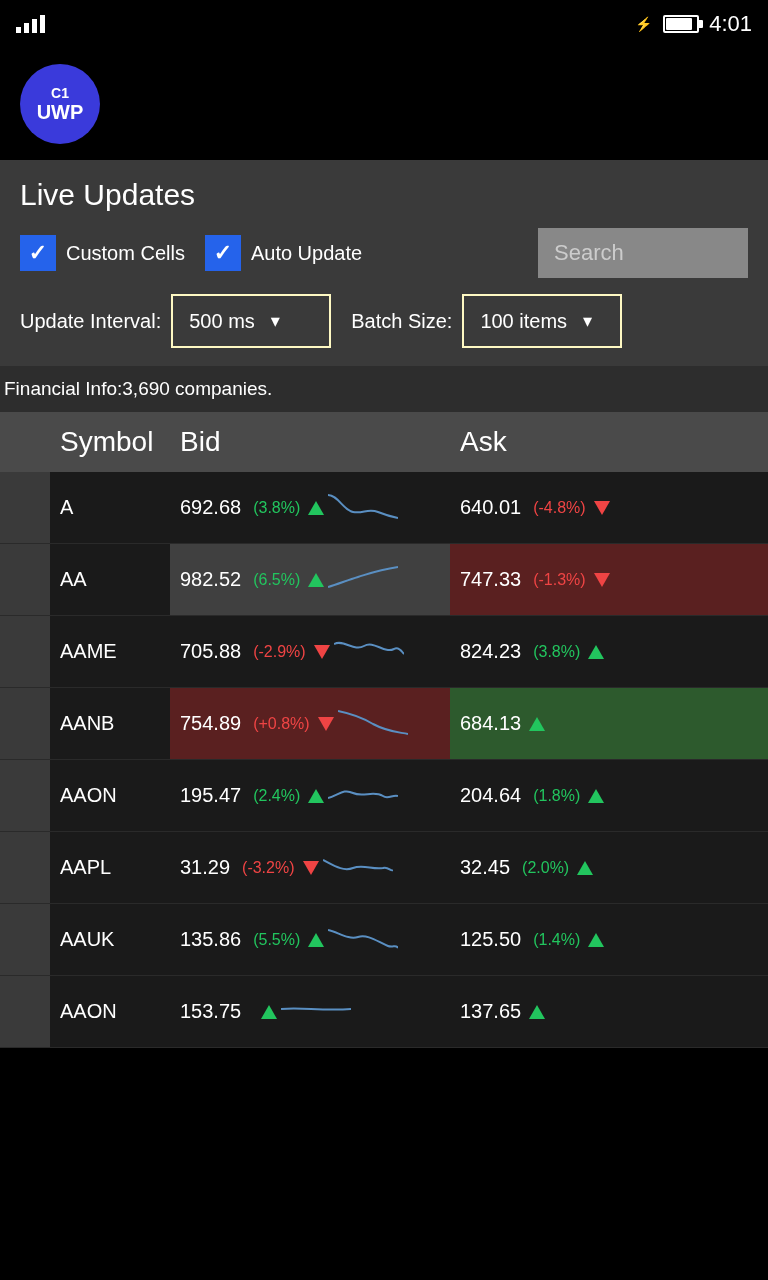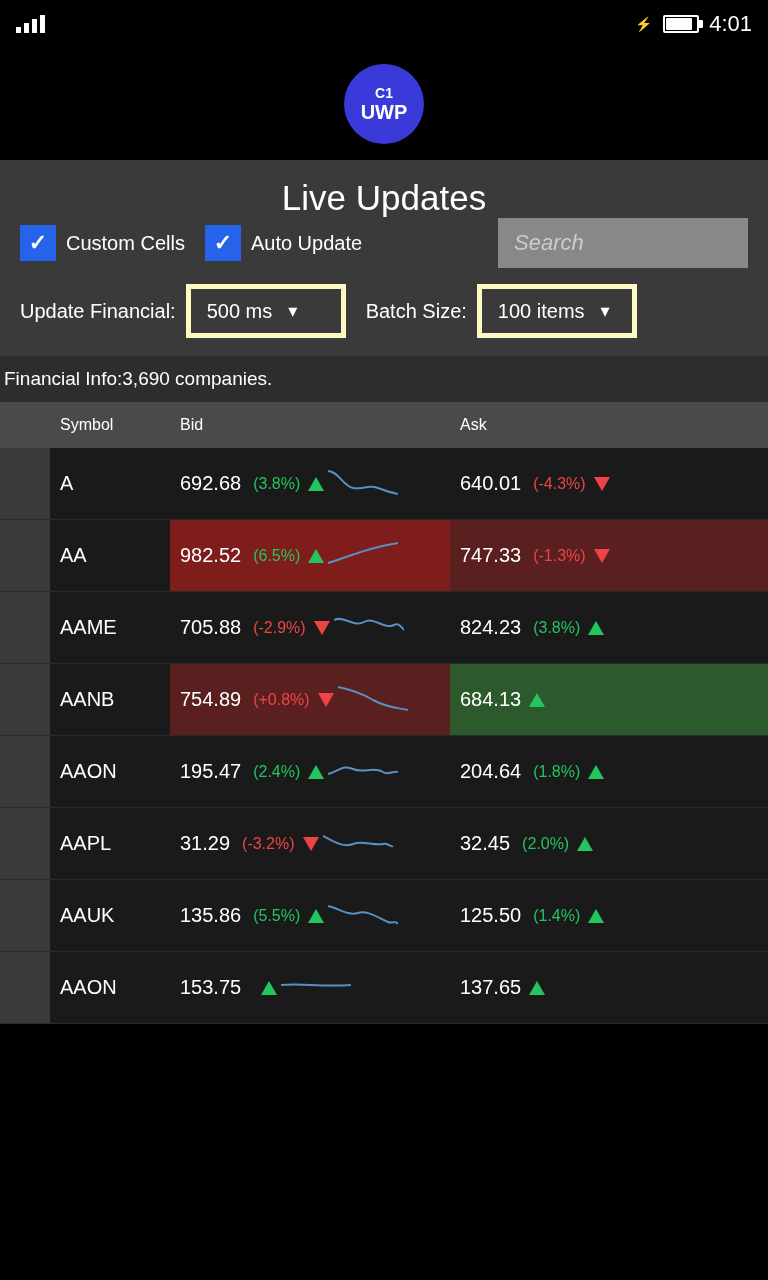--- a/index.html
+++ b/index.html
@@ -53,21 +53,20 @@
     .charging-icon { color: #fff; font-size: 14px; }
     .time { color: #fff; font-size: 22px; font-weight: 300; }
 
     
     .header {
       display: flex;
       align-items: center;
       padding: 16px 20px;
       background: #000;
       gap: 20px;
-      flex-direction: column;
     }
     .logo {
       width: 80px; height: 80px;
       background: #3a3adb;
       border-radius: 50%;
       display: flex;
       flex-direction: column;
       align-items: center;
       justify-content: center;
       color: #fff;
@@ -78,24 +77,24 @@
     .logo-top { font-size: 14px; }
     .logo-bottom { font-size: 20px; }
     .app-title { font-size: 42px; font-weight: 300; color: #fff; }
 
     
     .controls-panel {
       background: #3a3a3a;
       padding: 18px 20px;
     }
     .panel-title {
-      font-size: 35px;
+      font-size: 30px;
       font-weight: 500;
       color: #fff;
-      text-align: center;
+      margin-bottom: 16px;
     }
     .controls-row {
       display: flex;
       align-items: center;
       gap: 20px;
       margin-bottom: 16px;
       flex-wrap: wrap;
     }
     .checkbox-group {
       display: flex;
@@ -116,43 +115,42 @@
       font-weight: bold;
     }
     .checkbox-label { font-size: 20px; color: #fff; }
 
     .search-box {
       background: #888;
       color: #ccc;
       border: none;
       padding: 10px 16px;
       font-size: 22px;
-      width: 250px;
+      width: 210px;
       height: 50px;
       outline: none;
       margin-left: auto;
-      font-style: italic;
     }
     .search-box::placeholder { color: #ccc; }
 
     .selectors-row {
       display: flex;
       align-items: center;
       gap: 20px;
       flex-wrap: wrap;
     }
     .selector-group {
       display: flex;
       align-items: center;
       gap: 10px;
     }
     .selector-label { font-size: 20px; color: #fff; }
     .dropdown {
       background: transparent;
-      border: 5px solid #fef9c3;
+      border: 2px solid #fef9c3;
       color: #fff;
       padding: 8px 16px;
       font-size: 20px;
       height: 54px;
       display: flex;
       align-items: center;
       gap: 16px;
       cursor: pointer;
       min-width: 160px;
     }
@@ -171,21 +169,21 @@
       width: 100%;
       border-collapse: collapse;
       background: #1a1a1a;
     }
     .table-header {
       background: #4a4a4a;
     }
     .table-header th {
       padding: 14px 10px;
       text-align: left;
-      font-size: 16px;
+      font-size: 28px;
       font-weight: 400;
       color: #fff;
     }
     .th-row-num { width: 50px; }
     .th-symbol { width: 120px; }
     .th-bid { width: 280px; }
     .th-ask { width: 318px; }
 
     .table-row td {
       padding: 18px 10px;
@@ -279,21 +277,21 @@
         <span class="checkmark">✓</span>
       </div>
       <span class="checkbox-label">Auto Update</span>
     </div>
 
     <input class="search-box" type="text" placeholder="Search" style="">
   </div>
 
   <div class="selectors-row">
     <div class="selector-group">
-      <span class="selector-label">Update Financial:</span>
+      <span class="selector-label">Update Interval:</span>
       <div class="dropdown">
         <span>500 ms</span>
         <span class="dropdown-arrow">▾</span>
       </div>
     </div>
 
     <div class="selector-group">
       <span class="selector-label">Batch Size:</span>
       <div class="dropdown">
         <span>100 items</span>
@@ -326,29 +324,29 @@
         <span class="change-pct change-green">(3.8%)</span>
         <span class="arrow-up"></span>
         <span class="sparkline"><svg width="70" height="30">
     <path d="M0,5 C10,5 15,20 25,22 C35,24 40,18 50,22 C55,24 60,26 70,28" fill="none" stroke="#5a8fc2" stroke-width="2"></path>
   </svg></span>
       </div>
     </td>
     <td class="ask-cell" style="">
       <div class="ask-inner">
         <span class="cell-value">640.01</span>
-        <span class="change-pct change-red">(-4.3%)</span>
+        <span class="change-pct change-red">(-4.8%)</span>
         <span class="arrow-down"></span>
       </div>
     </td>
   </tr>
       <tr class="table-row">
     <td class="row-num-cell"></td>
     <td class="symbol-cell">AA</td>
-    <td class="bid-cell" style="background:#7f1d1d;">
+    <td class="bid-cell" style="background:#404040;">
       <div class="bid-inner">
         <span class="cell-value">982.52</span>
         <span class="change-pct change-green">(6.5%)</span>
         <span class="arrow-up"></span>
         <span class="sparkline"><svg width="70" height="30">
     <path d="M0,25 C10,22 20,18 30,15 C40,12 50,8 70,5" fill="none" stroke="#5a8fc2" stroke-width="2"></path>
   </svg></span>
       </div>
     </td>
     <td class="ask-cell" style="background:#5a2020;">

